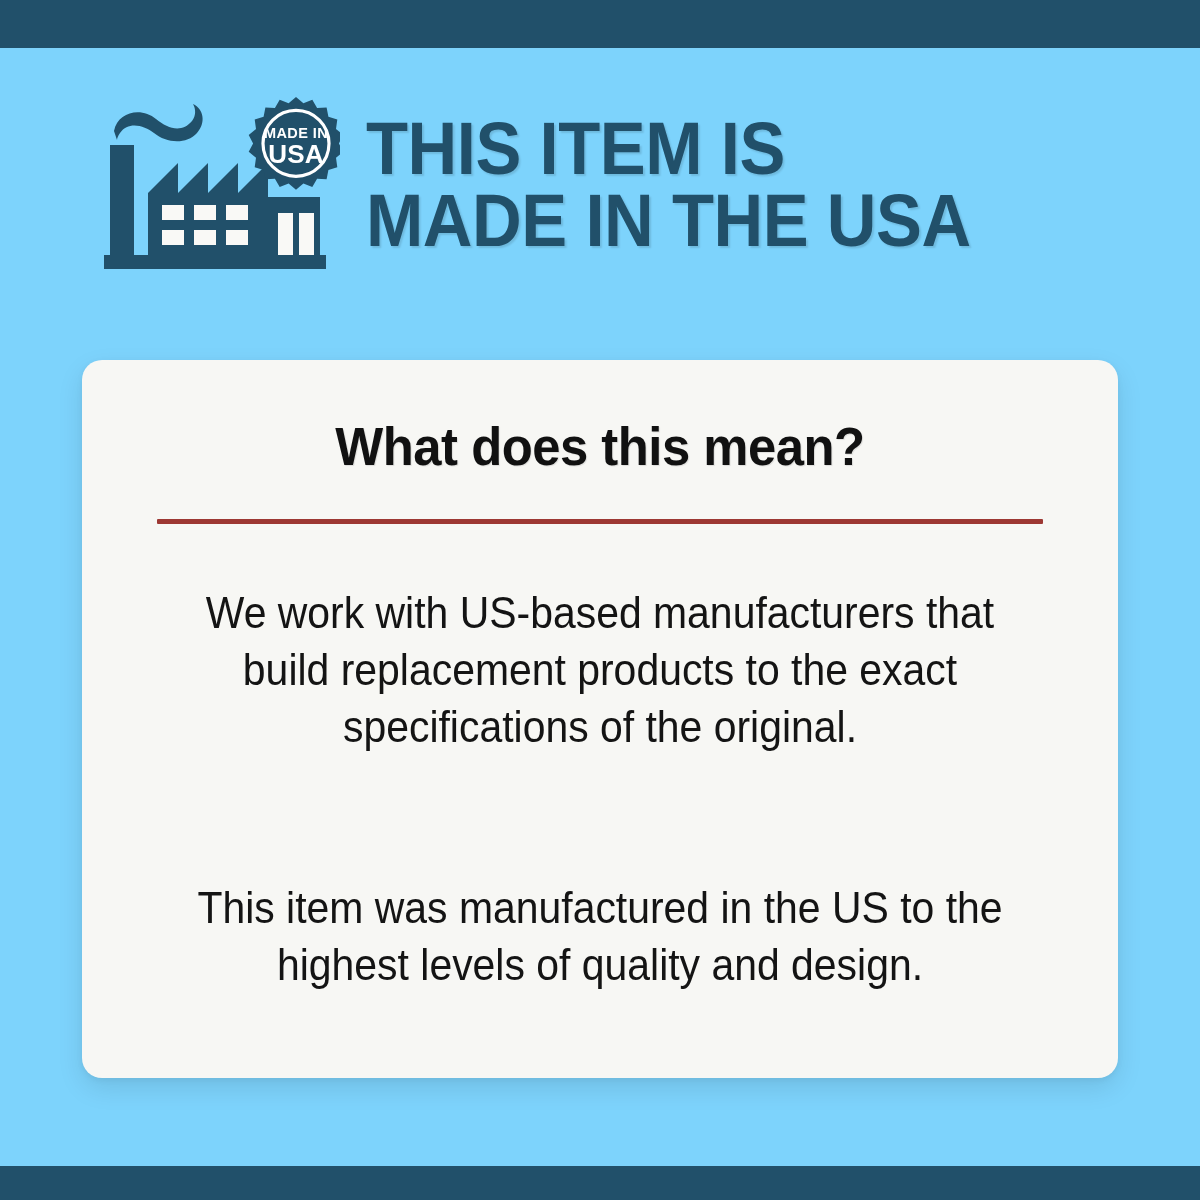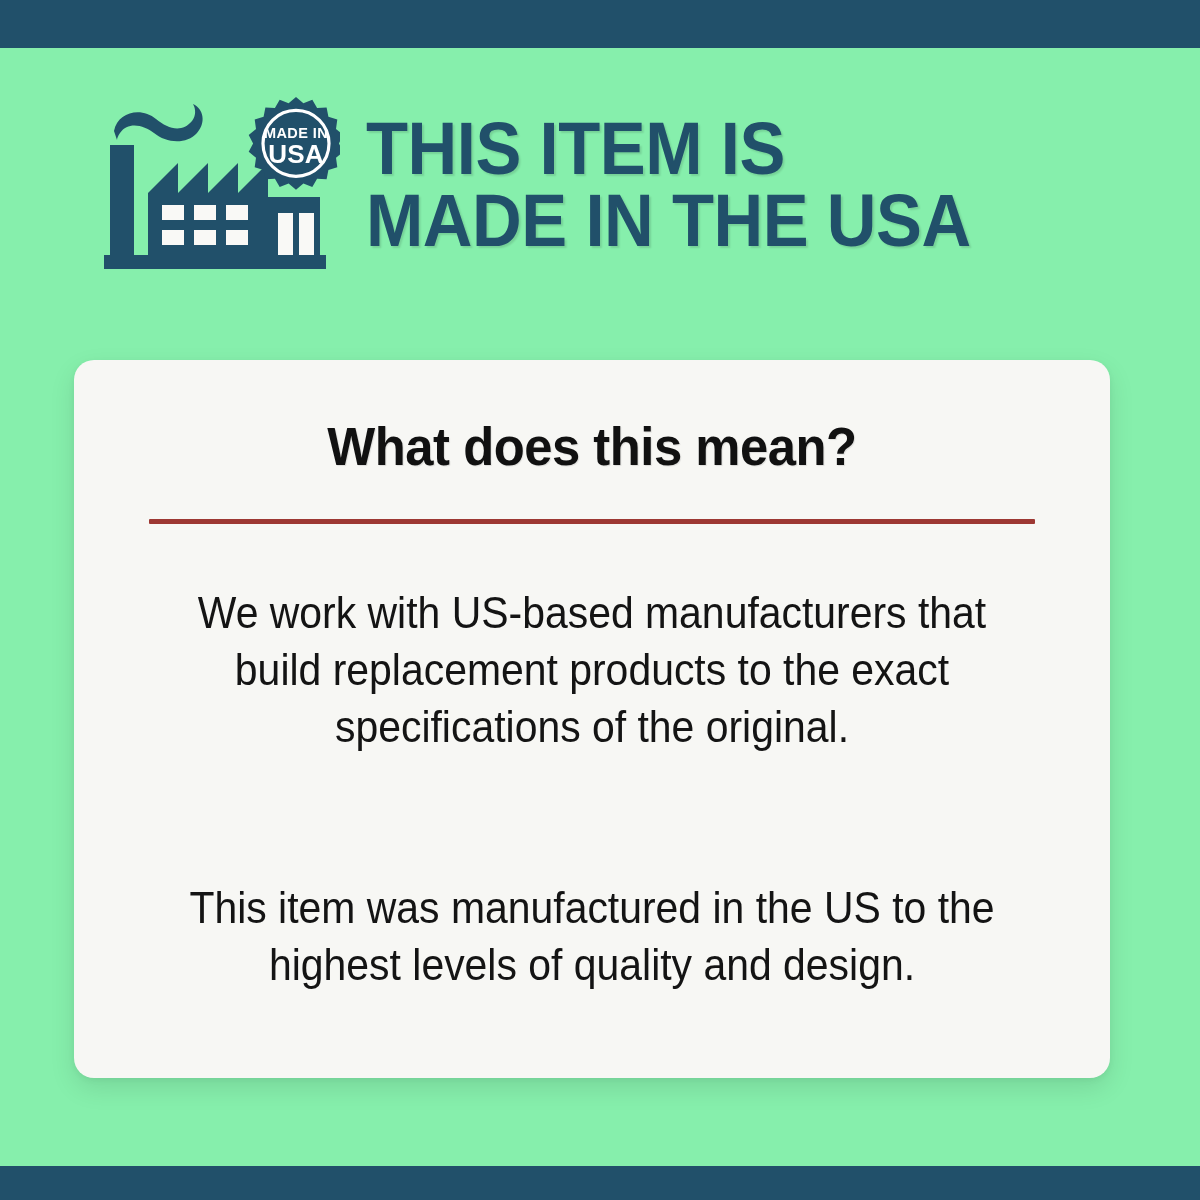--- a/index.html
+++ b/index.html
@@ -21,21 +21,21 @@
     left:0; right:0;
     background:#21506a;
   }
   .band-top    { top:0;    height:48px; }
   .band-bottom { bottom:0; height:34px; }
 
   
   .canvas {
     position:absolute;
     top:48px; left:0; right:0; bottom:34px;
-    background:#86efac;
+    background:#7dd3fc;
     padding-left:41px;
   }
 
   
   .header {
     position:absolute;
     top:42px; left:100px; right:50px;
     height:190px;
     display:flex;
     align-items:center;
@@ -60,21 +60,21 @@
     transform-origin:left center;
     text-shadow:2px 2px 2px rgba(0,0,0,0.12);
     white-space:nowrap;
   }
   .headline .l1 { display:block; }
   .headline .l2 { display:block; }
 
   
   .card {
     position:absolute;
-    left:74px; top:312px;
+    left:82px; top:312px;
     width:1036px; height:718px;
     background:#f7f7f4;
     border-radius:20px;
     box-shadow:0 10px 26px rgba(0,0,0,0.10), 0 2px 6px rgba(0,0,0,0.05);
     padding:58px 60px 0 60px;
   }
 
   .card-title {
     text-align:center;
     color:#111111;

